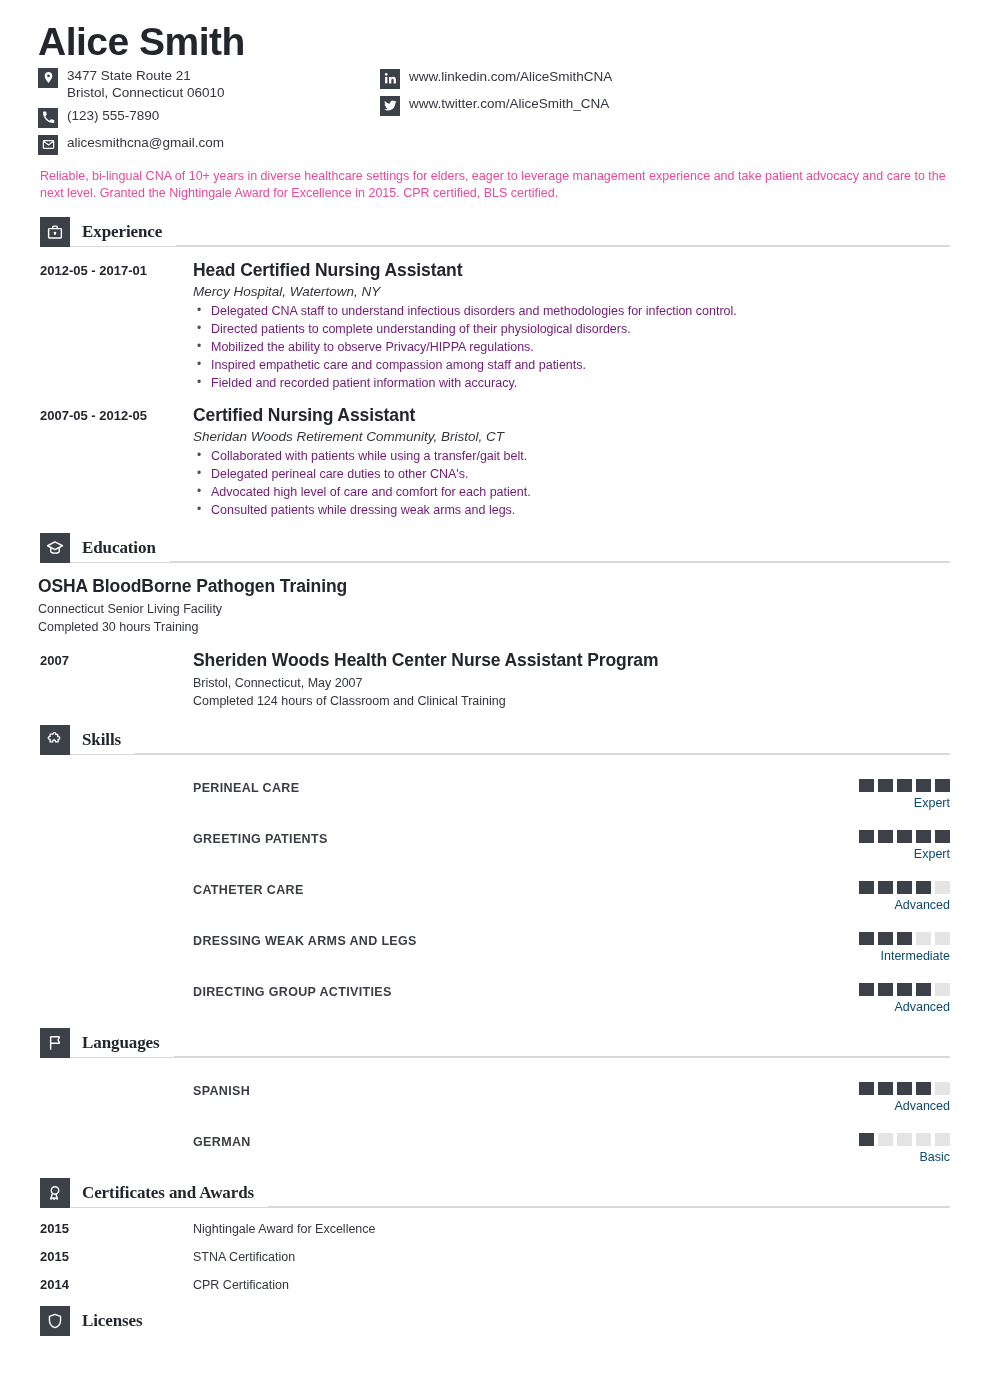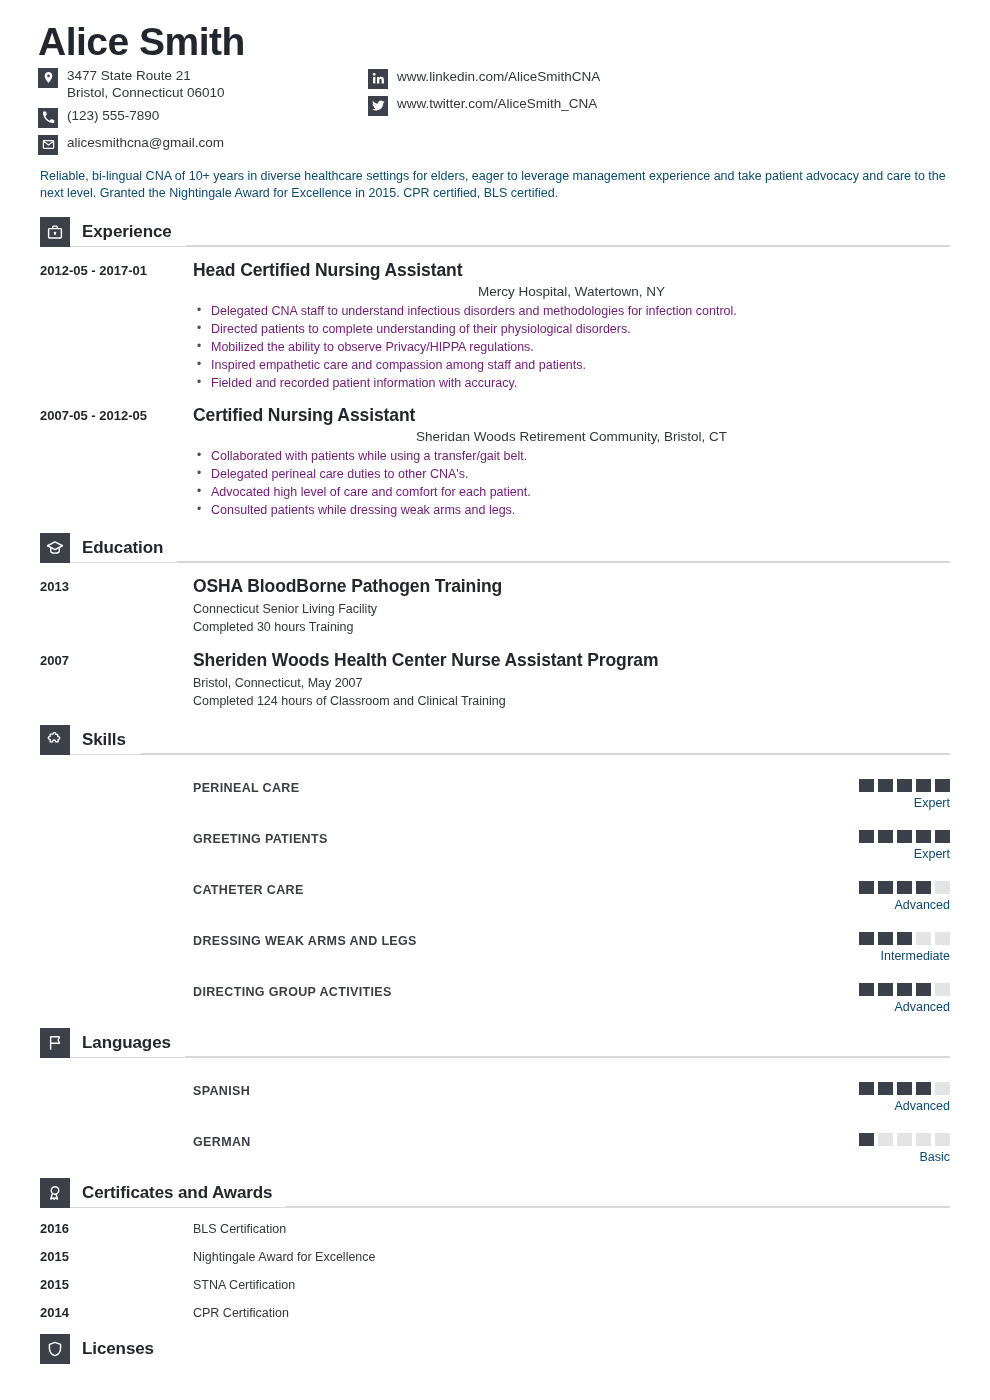--- a/index.html
+++ b/index.html
@@ -32,21 +32,21 @@
     font-size: 20px;
     font-weight: normal;
     color: #3a3d44;
     margin: 0 0 11px 0;
     line-height: 1.2;
   }
 
   .contact-grid {
     display: flex;
     align-items: flex-start;
-    gap: 0;
+    gap: 12px;
   }
   .contact-col-left { width: 330px; }
   .contact-col-right { flex: 1; padding-top: 1px; }
 
   .contact-row {
     display: flex;
     align-items: flex-start;
     margin-bottom: 6px;
   }
   .contact-row:last-child { margin-bottom: 0; }
@@ -67,31 +67,32 @@
     font-size: 13.5px;
     line-height: 17px;
     color: #33363d;
   }
   .ctext .l2 { display: block; }
 
   
   .summary {
     font-size: 12.5px;
     line-height: 17.5px;
-    color: #0c4a6e;
+    color: #ec4899;
     margin: 13px 0 0 2px;
     max-width: 920px;
   }
 
   
   .section-head {
     display: flex;
     align-items: center;
     margin-top: 14px;
     position: relative;
+    font-family: Liberation Serif, serif;
   }
   .sicon {
     width: 30px; height: 30px;
     background: #3c4049;
     flex: 0 0 30px;
     display: flex;
     align-items: center;
     justify-content: center;
     margin-left: 2px;
   }
@@ -138,23 +139,23 @@
   .entry-title {
     font-size: 17.5px;
     font-weight: bold;
     color: #23262c;
     line-height: 1.2;
     margin-bottom: 3px;
     letter-spacing: -0.1px;
   }
   .entry-sub {
     font-size: 13.5px;
+    font-style: italic;
     color: #33363d;
     margin-bottom: 3px;
-    text-align: center;
   }
   ul.bullets {
     margin: 0; padding: 0; list-style: none;
   }
   ul.bullets li {
     font-size: 12.5px;
     line-height: 18px;
     color: #701a75;
     padding-left: 18px;
     position: relative;
@@ -352,21 +353,20 @@
           <path d="M12 3.8L22 9l-10 5.2L2 9l10-5.2z"></path>
           <path d="M6.3 11.3v4.6c0 1.6 2.6 2.9 5.7 2.9s5.7-1.3 5.7-2.9v-4.6"></path>
         </svg>
       </span>
       <span class="section-title">Education</span>
       <span class="section-rule"></span>
     </div>
     <div class="rule-under"></div>
 
     <div class="entry">
-      <div class="entry-date">2013</div>
       <div class="entry-body">
         <div class="entry-title">OSHA BloodBorne Pathogen Training</div>
         <div class="entry-line">Connecticut Senior Living Facility</div>
         <div class="entry-line">Completed 30 hours Training</div>
       </div>
     </div>
 
     <div class="entry">
       <div class="entry-date">2007</div>
       <div class="entry-body">
@@ -509,24 +509,20 @@
           <circle cx="12" cy="8.6" r="5"></circle>
           <path d="M8.4 13.1L6.3 20l3.3-1.6 1.2 2 1.2-2 3.3 1.6-2.1-6.9"></path>
         </svg>
       </span>
       <span class="section-title">Certificates and Awards</span>
       <span class="section-rule"></span>
     </div>
     <div class="rule-under"></div>
 
     <div class="simple-row">
-      <div class="simple-date">2016</div>
-      <div class="simple-text">BLS Certification</div>
-    </div>
-    <div class="simple-row">
       <div class="simple-date">2015</div>
       <div class="simple-text">Nightingale Award for Excellence</div>
     </div>
     <div class="simple-row">
       <div class="simple-date">2015</div>
       <div class="simple-text">STNA Certification</div>
     </div>
     <div class="simple-row">
       <div class="simple-date">2014</div>
       <div class="simple-text">CPR Certification</div>

